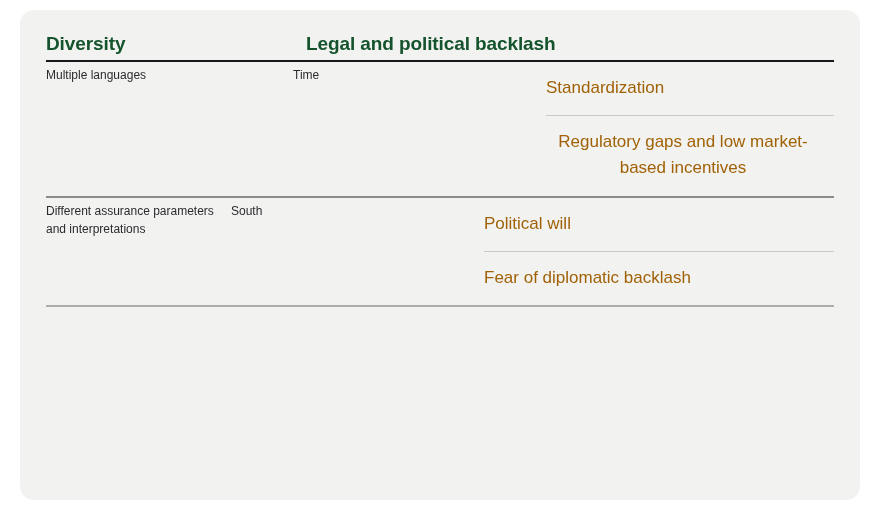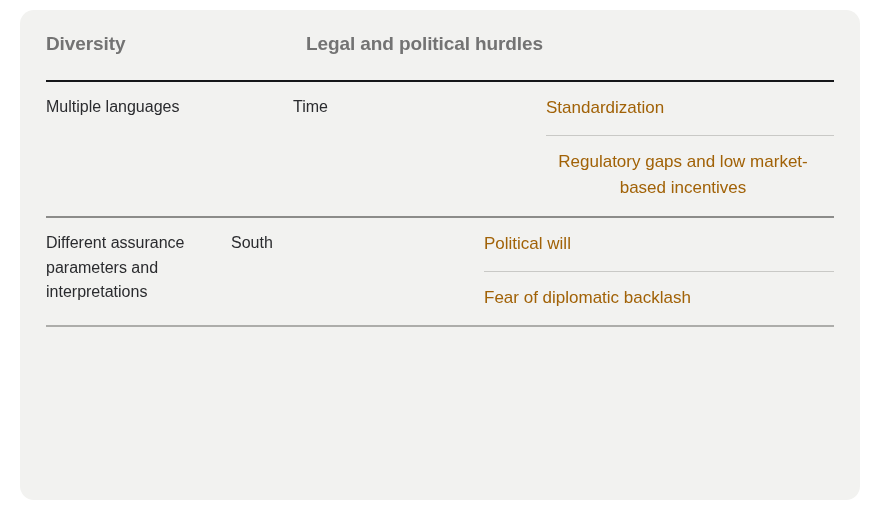--- a/index.html
+++ b/index.html
@@ -39,37 +39,37 @@
     align-items: stretch;
   }
   .col-a { width: 247px; flex: 0 0 247px; box-sizing: border-box; padding-right: 14px; }
   .col-b { width: 240px; flex: 0 0 240px; box-sizing: border-box; padding-right: 14px; }
   .col-c { flex: 1 1 auto; box-sizing: border-box; }
 
   
   .header-row .hcell {
     font-size: 19px;
     font-weight: bold;
-    color: #737373;
+    color: #14532d;
     letter-spacing: -0.1px;
-    padding-bottom: 24px;
+    padding-bottom: 4px;
     line-height: 1.25;
   }
   .rule-strong {
     height: 0;
     border-top: 2px solid #16171a;
     margin: 0 0 0 0;
   }
 
   
   .bodycell {
-    font-size: 16px;
+    font-size: 12px;
     color: #2a2b2e;
     line-height: 1.55;
-    padding-top: 13px;
+    padding-top: 4px;
     padding-bottom: 13px;
   }
 
   .subcell {
     font-size: 17px;
     color: #a16207;
     line-height: 1.55;
     padding: 13px 13px 14px 13px;
     box-sizing: border-box;
   }
@@ -101,21 +101,21 @@
   }
 </style>
 </head>
 <body>
 
 <div class="figure-card">
   <div class="table-wrap">
 
     <div class="trow header-row">
       <div class="col-a hcell">Diversity</div>
-      <div class="col-c hcell" style="padding-left:13px;">Legal and political hurdles</div>
+      <div class="col-c hcell" style="padding-left:13px;">Legal and political backlash</div>
     </div>
     <div class="rule-strong"></div>
 
     <div class="trow">
       <div class="col-a bodycell">Multiple languages</div>
       <div class="col-b bodycell">Time</div>
       <div class="col-c">
         <div class="subcell">Standardization</div>
         <div class="subdiv"></div>
         <div class="subcell" style="max-width:300px;text-align:center;">Regulatory gaps and low market-based incentives</div>

